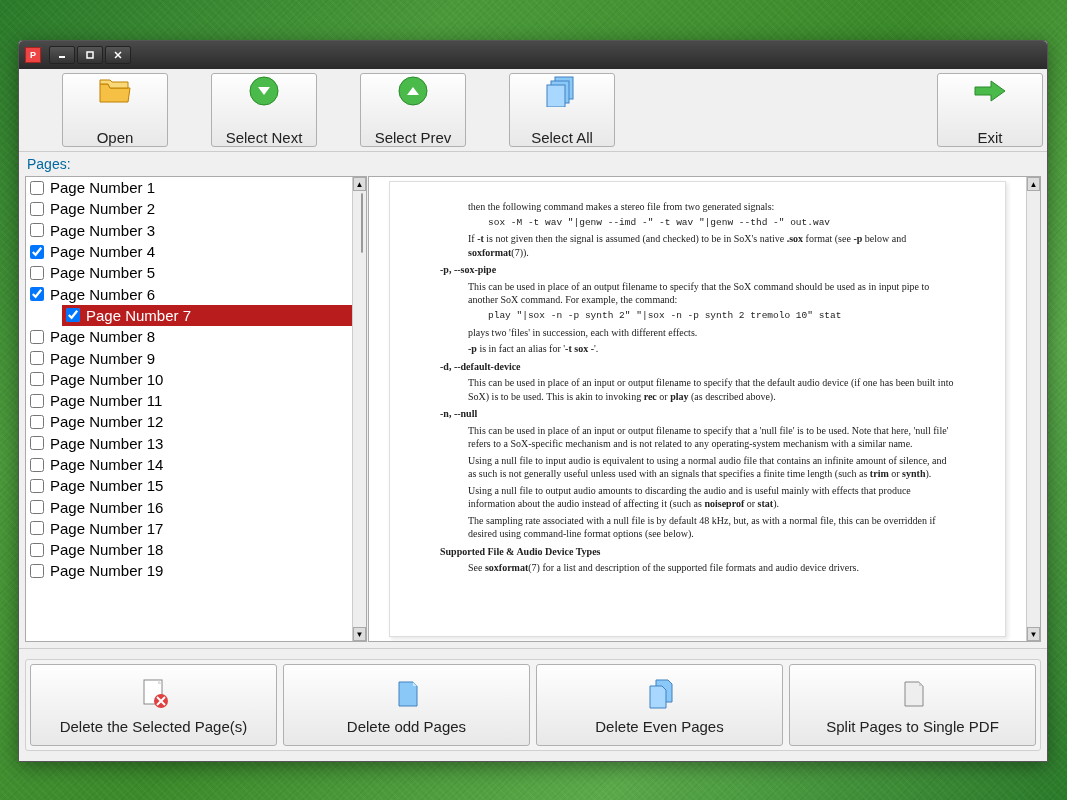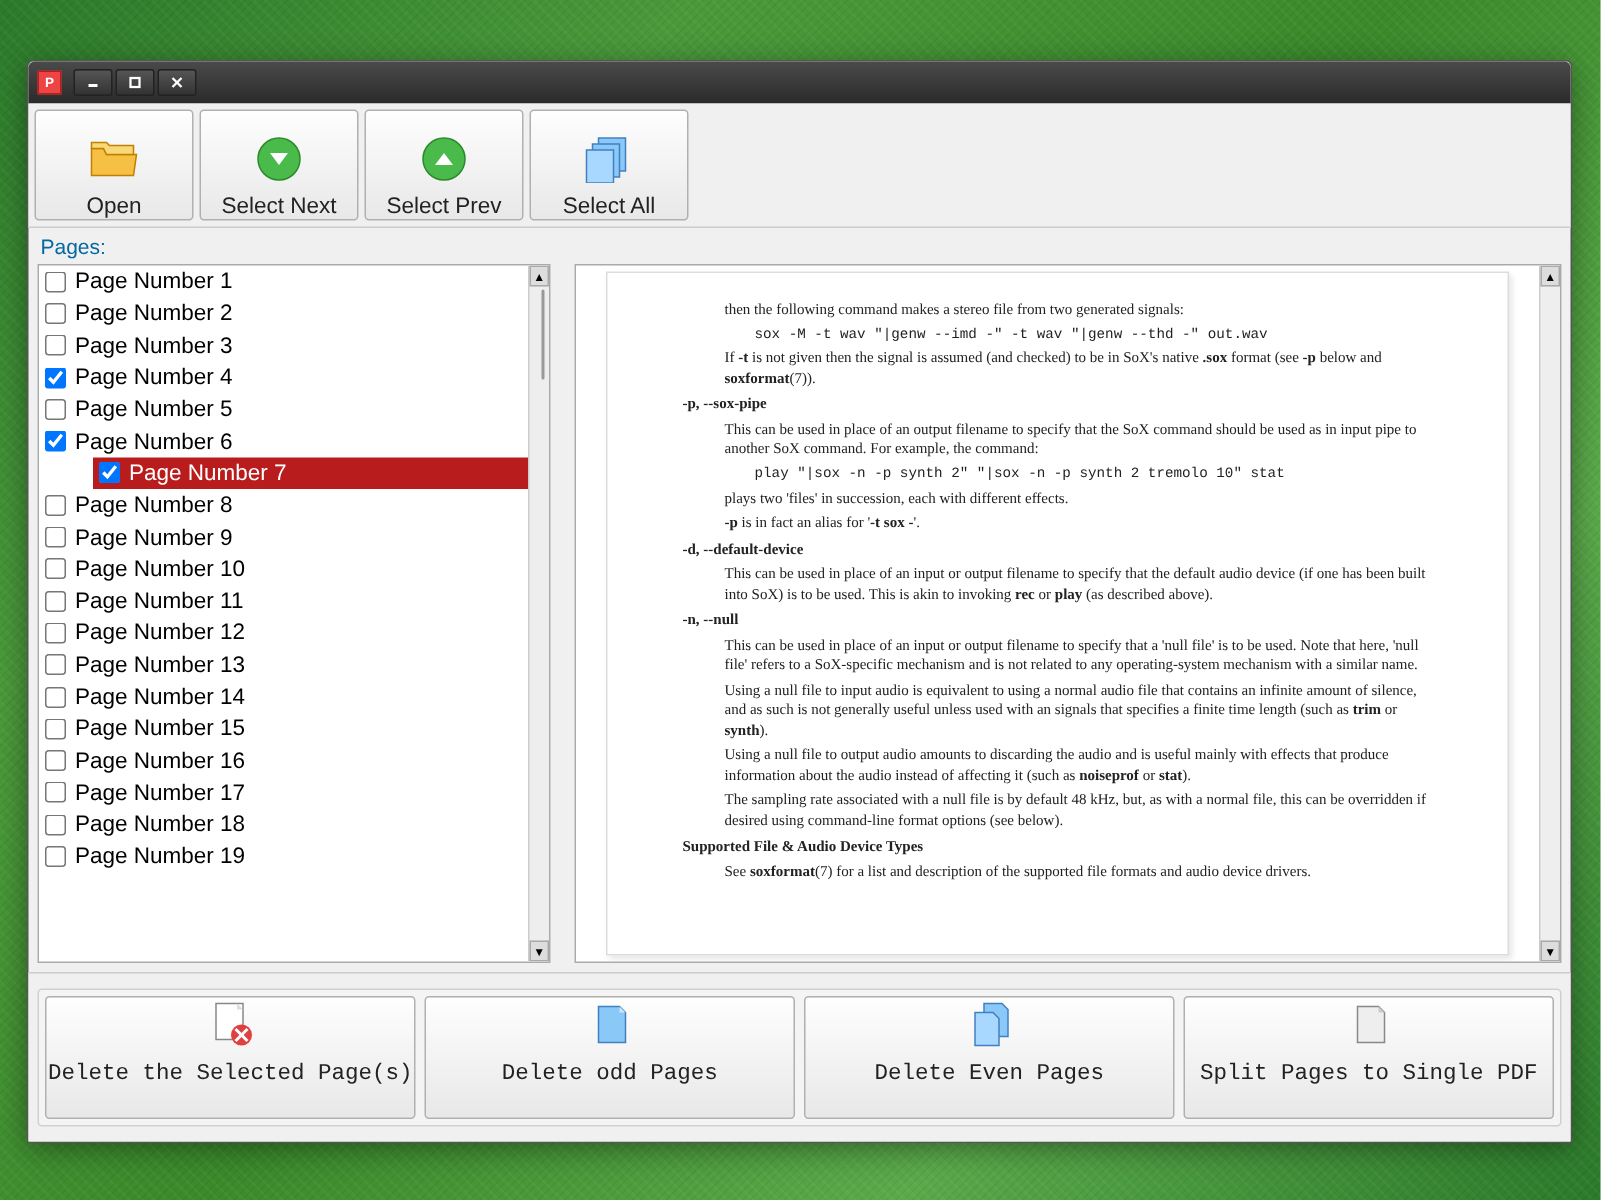--- a/index.html
+++ b/index.html
@@ -91,37 +91,38 @@
   }
   .tb-btn {
     width: 106px;
     height: 74px;
     background: linear-gradient(to bottom, #fefefe, #e8e8e8);
     border: 1px solid #b0b0b0;
     border-radius: 3px;
     display: flex;
     flex-direction: column;
     align-items: center;
-    justify-content: flex-end;
+    justify-content: space-between;
     gap: 6px;
     cursor: pointer;
     font-size: 15px;
     color: #222;
+    margin-left: 39px;
   }
   .tb-spacer { flex: 1; }
   .tb-icon { width: 34px; height: 34px; display: flex; align-items: center; justify-content: center; }
   .pages-label {
     padding: 4px 8px;
     font-size: 14px;
     color: #0369a1;
   }
   .content {
     flex: 1;
     display: flex;
-    gap: 16px;
+    gap: 1px;
     padding: 0 6px 6px 6px;
     min-height: 0;
   }
   .page-list-wrap {
     width: 342px;
     background: #fff;
     border: 1px solid #aaa;
     position: relative;
     overflow: hidden;
   }
@@ -222,26 +223,25 @@
   }
   .bb-btn {
     flex: 1;
     height: 82px;
     background: linear-gradient(to bottom, #fefefe, #e8e8e8);
     border: 1px solid #b0b0b0;
     border-radius: 3px;
     display: flex;
     flex-direction: column;
     align-items: center;
-    justify-content: flex-start;
+    justify-content: center;
     gap: 6px;
     cursor: pointer;
     font-size: 15px;
     color: #222;
-    font-family: Liberation Mono, monospace;
   }
   .bb-icon { width: 36px; height: 36px; display:flex; align-items:center; justify-content:center; }
 </style>
 </head>
 <body>
 <div class="grass-overlay"></div>
 
 <div class="window">
   <div class="titlebar">
     <div class="titlebar-icon">P</div>
@@ -297,20 +297,28 @@
       <div class="tb-icon">
         <svg width="34" height="32" viewBox="0 0 34 32">
             <rect x="10" y="2" width="18" height="22" fill="#8ac8f8" stroke="#4080c0"></rect>
             <rect x="6" y="6" width="18" height="22" fill="#8ac8f8" stroke="#4080c0"></rect>
             <rect x="2" y="10" width="18" height="22" fill="#a8d8ff" stroke="#4080c0"></rect>
           </svg>
       </div>
       <span>Select All</span>
     </div>
     <div class="tb-spacer"></div>
+    <div class="tb-btn">
+      <div class="tb-icon">
+        <svg width="34" height="28" viewBox="0 0 34 28">
+            <path d="M2 10 L18 10 L18 4 L32 14 L18 24 L18 18 L2 18 Z" fill="#4abb4a" stroke="#2a8a2a"></path>
+          </svg>
+      </div>
+      <span>Exit</span>
+    </div>
   </div>
 
   <div class="pages-label">Pages:</div>
 
   <div class="content">
     <div class="page-list-wrap">
       <div class="page-list" id="page-list">
           <div class="page-item">
             <input type="checkbox" style="">
             <span>Page Number 1</span>

